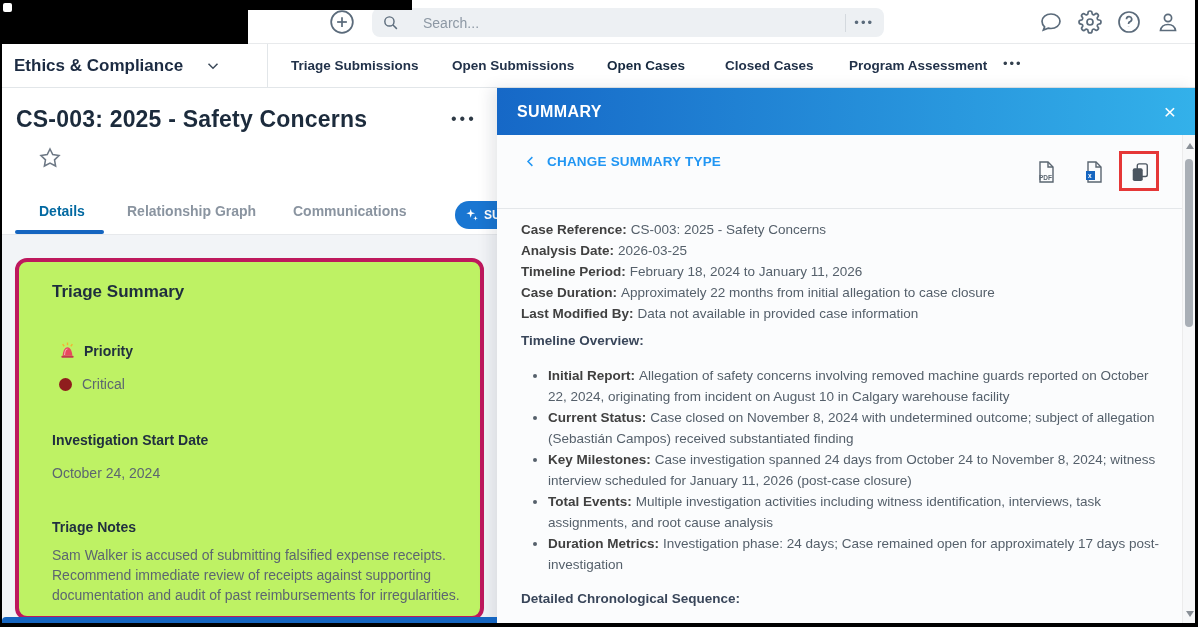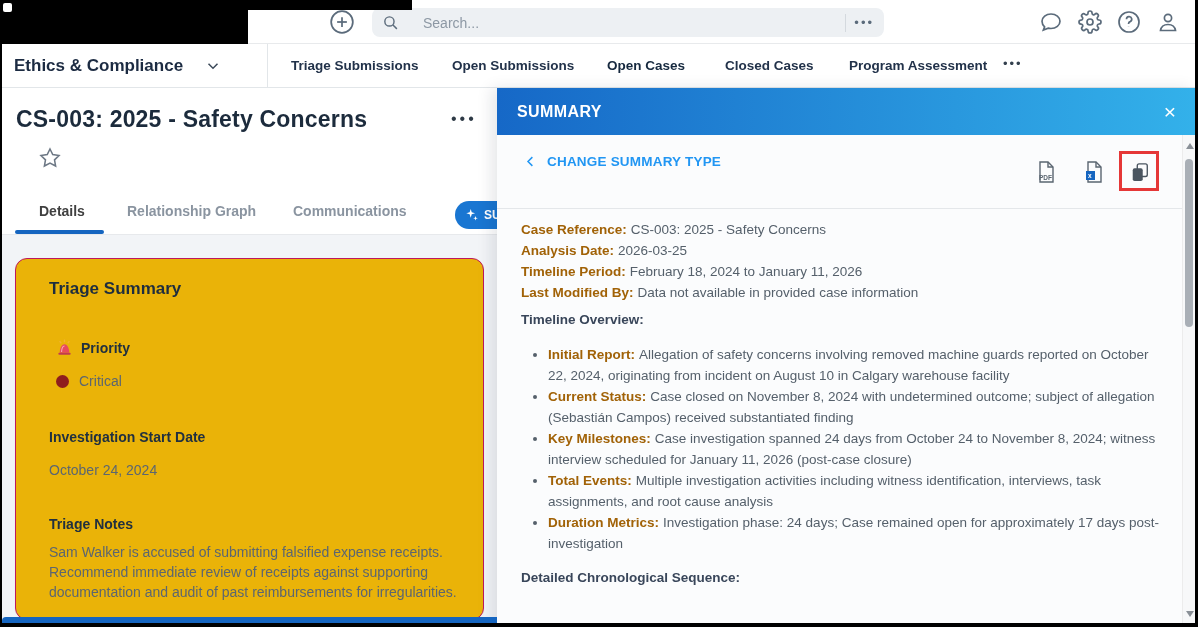--- a/index.html
+++ b/index.html
@@ -30,28 +30,28 @@
   .nav-underline { position:absolute; left:598px; top:84px; width:90px; height:4px; background:#1976d2; border-radius:2px 2px 0 0; }
   .nav-overflow { position:absolute; left:1003px; top:0; height:44px; line-height:40px; font-size:13px; letter-spacing:2px; color:#33404e; cursor:pointer; }
 
   
   .left-area { position:absolute; left:0; top:88px; width:497px; height:539px; background:#ffffff; }
   .case-title { position:absolute; left:16px; top:106px; font-size:23px; font-weight:700; color:#1c2b3c; letter-spacing:0.2px; }
   .kebab { position:absolute; left:451px; top:110px; font-size:16px; letter-spacing:3px; color:#2e3a46; cursor:pointer; }
   .star-btn { position:absolute; left:39px; top:147px; width:22px; height:22px; color:#6d7885; cursor:pointer; }
   .status-pill { position:absolute; left:72px; top:145px; width:150px; height:30px; background:#1976d2; border-radius:16px; color:#ffffff; font-size:13px; font-weight:700; letter-spacing:0.6px; text-align:center; line-height:30px; }
   .case-tab { position:absolute; top:203px; font-size:14px; font-weight:700; color:#8a94a0; cursor:pointer; white-space:nowrap; }
-  .case-tab.active { color:#404040; }
+  .case-tab.active { color:#0369a1; }
   .tab-underline { position:absolute; left:15px; top:230px; width:89px; height:4px; background:#1565c0; border-radius:2px; }
   .tabs-divider { position:absolute; left:0; top:234px; width:497px; height:1px; background:#e7e9ec; }
   .left-lower { position:absolute; left:0; top:235px; width:497px; height:392px; background:#f2f4f7; }
 
   .ai-btn { position:absolute; left:455px; top:201px; width:55px; height:28px; background:#1976d2; border-radius:14px 0 0 14px; color:#fff; display:flex; align-items:center; gap:5px; padding-left:10px; font-size:12px; font-weight:700; cursor:pointer; }
 
-  .card { position:absolute; left:15px; top:258px; width:469px; height:362px; background:#eab308; border:1px solid #be185d; border-radius:12px; box-shadow:0 1px 2px rgba(30,40,60,0.04); }
+  .card { position:absolute; left:15px; top:258px; width:469px; height:362px; background:#bef264; border:4px solid #be185d; border-radius:12px; box-shadow:0 1px 2px rgba(30,40,60,0.04); }
   .card h2 { position:absolute; left:33px; top:20px; font-size:17px; font-weight:700; color:#1e2d3e; }
   .prio-row { position:absolute; left:40px; top:80px; display:flex; align-items:center; gap:8px; }
   .prio-row .lbl { font-size:14px; font-weight:700; color:#21303f; }
   .crit-row { position:absolute; left:40px; top:114px; display:flex; align-items:center; gap:10px; }
   .crit-dot { width:13px; height:13px; border-radius:50%; background:#8f1d1d; }
   .crit-row .val { font-size:14px; color:#5c6670; }
   .field-lbl { position:absolute; left:33px; font-size:14px; font-weight:700; color:#21303f; }
   .field-val { position:absolute; left:33px; font-size:14px; color:#5c6670; }
   .notes-text { position:absolute; left:33px; top:283px; width:408px; font-size:14px; line-height:20px; color:#5c6670; }
 
@@ -59,21 +59,21 @@
   .panel { position:absolute; left:497px; top:88px; width:699px; height:583px; background:#fbfcfd; box-shadow:-6px 0 14px rgba(20,30,50,0.10); z-index:5; }
   .panel-header { position:absolute; left:0; top:0; width:699px; height:47px; background:linear-gradient(90deg,#1668c7,#33b1ea); display:flex; align-items:center; justify-content:space-between; padding:0 20px; }
   .panel-header .ptitle { color:#ffffff; font-size:16px; font-weight:700; letter-spacing:0.4px; }
   .panel-close { color:#ffffff; font-size:21px; line-height:21px; cursor:pointer; font-weight:400; }
   .back-link { position:absolute; left:26px; top:66px; display:flex; align-items:center; gap:9px; color:#2196f3; cursor:pointer; }
   .back-link .txt { font-size:13.5px; font-weight:700; letter-spacing:0.2px; }
   .export-icon { position:absolute; top:72px; width:22px; height:24px; color:#5a6570; cursor:pointer; }
   .hl-box { position:absolute; left:622px; top:63px; width:40px; height:40px; border:3px solid #e53737; }
   .panel-divider { position:absolute; left:0; top:120px; width:687px; height:1px; background:#e4e7ea; }
   .panel-content { position:absolute; left:24px; top:131px; width:642px; color:#55606b; font-size:13.5px; line-height:21px; }
-  .panel-content b { color:#a16207; margin-right:4px; }
+  .panel-content b { color:#404040; margin-right:4px; }
   .panel-content p.field { margin:0; }
   .sec-head { font-weight:700; color:#39465a; margin-top:6px; }
   .panel-content ul { margin:14px 0 13px 0; padding-left:27px; }
   .panel-content li { line-height:21px; }
 
   .pscroll { position:absolute; right:1px; top:47px; width:13px; height:490px; background:#f7f8f9; border-left:1px solid #ececec; }
   .tri-up { position:absolute; left:3px; top:8px; width:0; height:0; border-left:4px solid transparent; border-right:4px solid transparent; border-bottom:6px solid #8a9097; cursor:pointer; }
   .tri-down { position:absolute; left:3px; bottom:8px; width:0; height:0; border-left:4px solid transparent; border-right:4px solid transparent; border-top:6px solid #8a9097; cursor:pointer; }
   .pthumb { position:absolute; left:2px; top:24px; width:8px; height:168px; background:#a9afb6; border-radius:4px; cursor:pointer; }
 
@@ -233,20 +233,21 @@
         <rect x="3" y="8" width="11" height="14" rx="2" fill="#4a5560"></rect>
       </svg>
     </div>
 
     <div class="panel-divider"></div>
 
     <div class="panel-content">
       <p class="field"><b>Case Reference:</b><span>CS-003: 2025 - Safety Concerns</span></p>
       <p class="field"><b>Analysis Date:</b><span>2026-03-25</span></p>
       <p class="field"><b>Timeline Period:</b><span>February 18, 2024 to January 11, 2026</span></p>
+      <p class="field"><b>Case Duration:</b><span>Approximately 22 months from initial allegation to case closure</span></p>
       <p class="field"><b>Last Modified By:</b><span>Data not available in provided case information</span></p>
 
       <p class="sec-head">Timeline Overview:</p>
 
       <ul>
         <li><b>Initial Report:</b><span>Allegation of safety concerns involving removed machine guards reported on October 22, 2024, originating from incident on August 10 in Calgary warehouse facility</span></li>
         <li><b>Current Status:</b><span>Case closed on November 8, 2024 with undetermined outcome; subject of allegation (Sebastián Campos) received substantiated finding</span></li>
         <li><b>Key Milestones:</b><span>Case investigation spanned 24 days from October 24 to November 8, 2024; witness interview scheduled for January 11, 2026 (post-case closure)</span></li>
         <li><b>Total Events:</b><span>Multiple investigation activities including witness identification, interviews, task assignments, and root cause analysis</span></li>
         <li><b>Duration Metrics:</b><span>Investigation phase: 24 days; Case remained open for approximately 17 days post-investigation</span></li>

